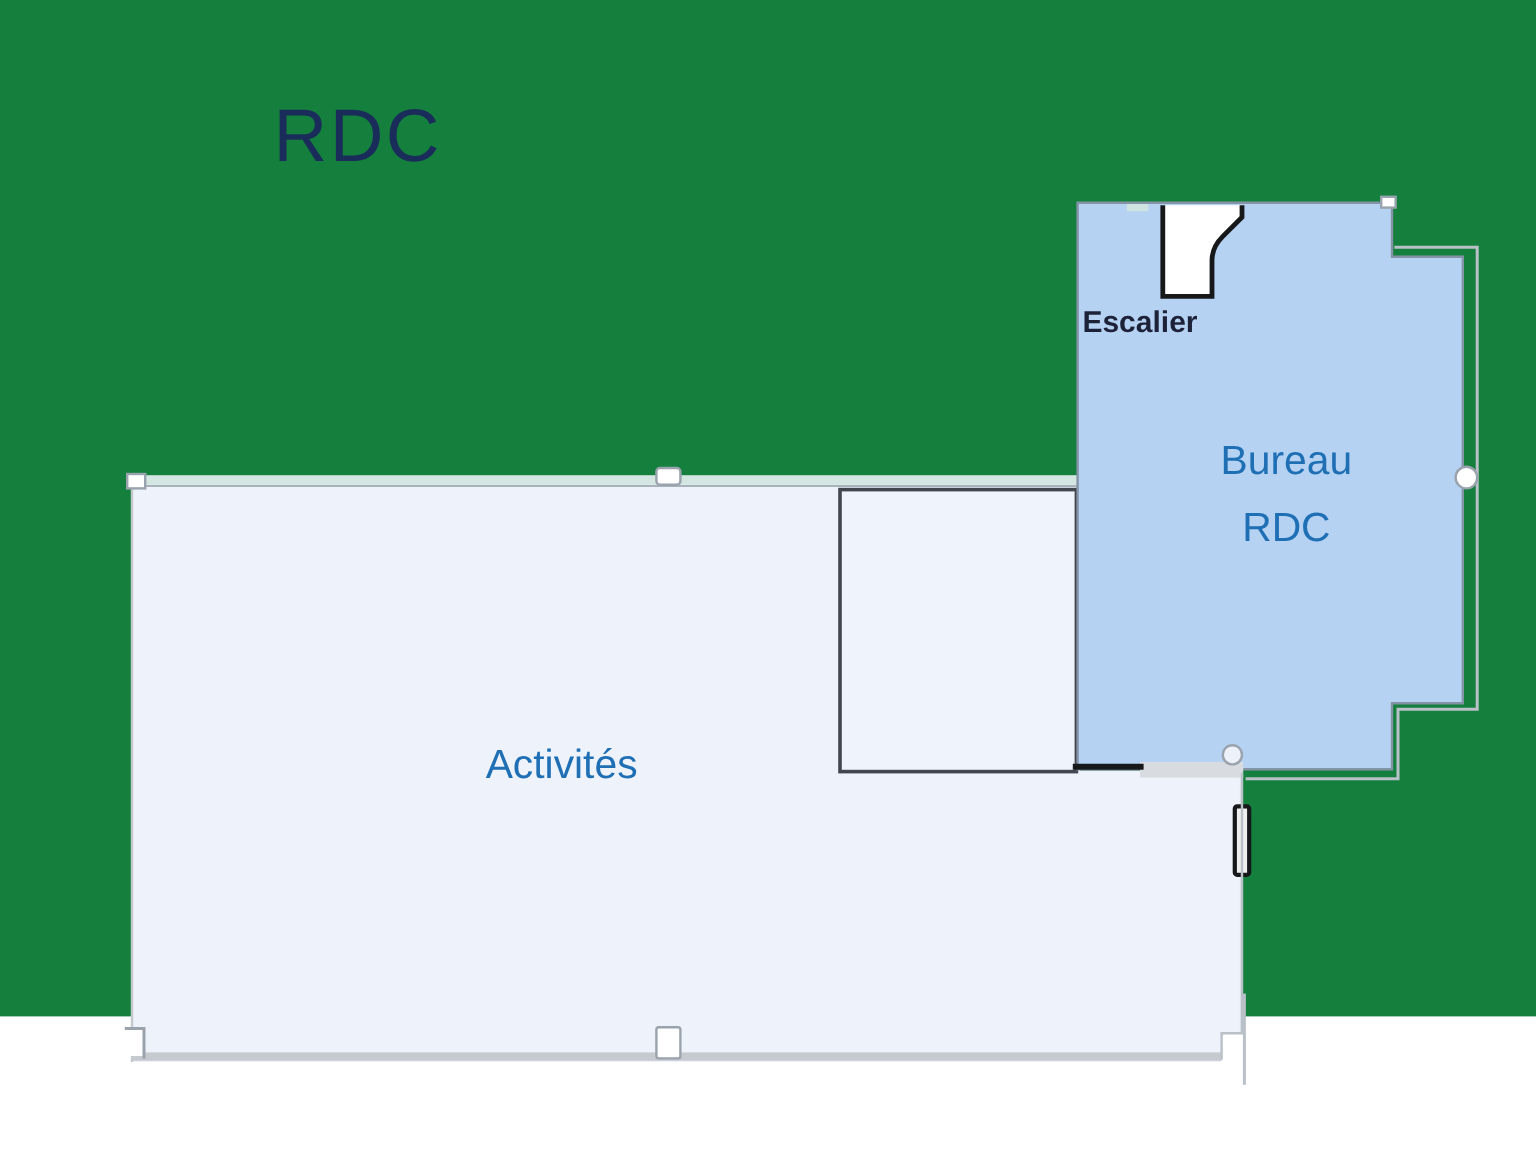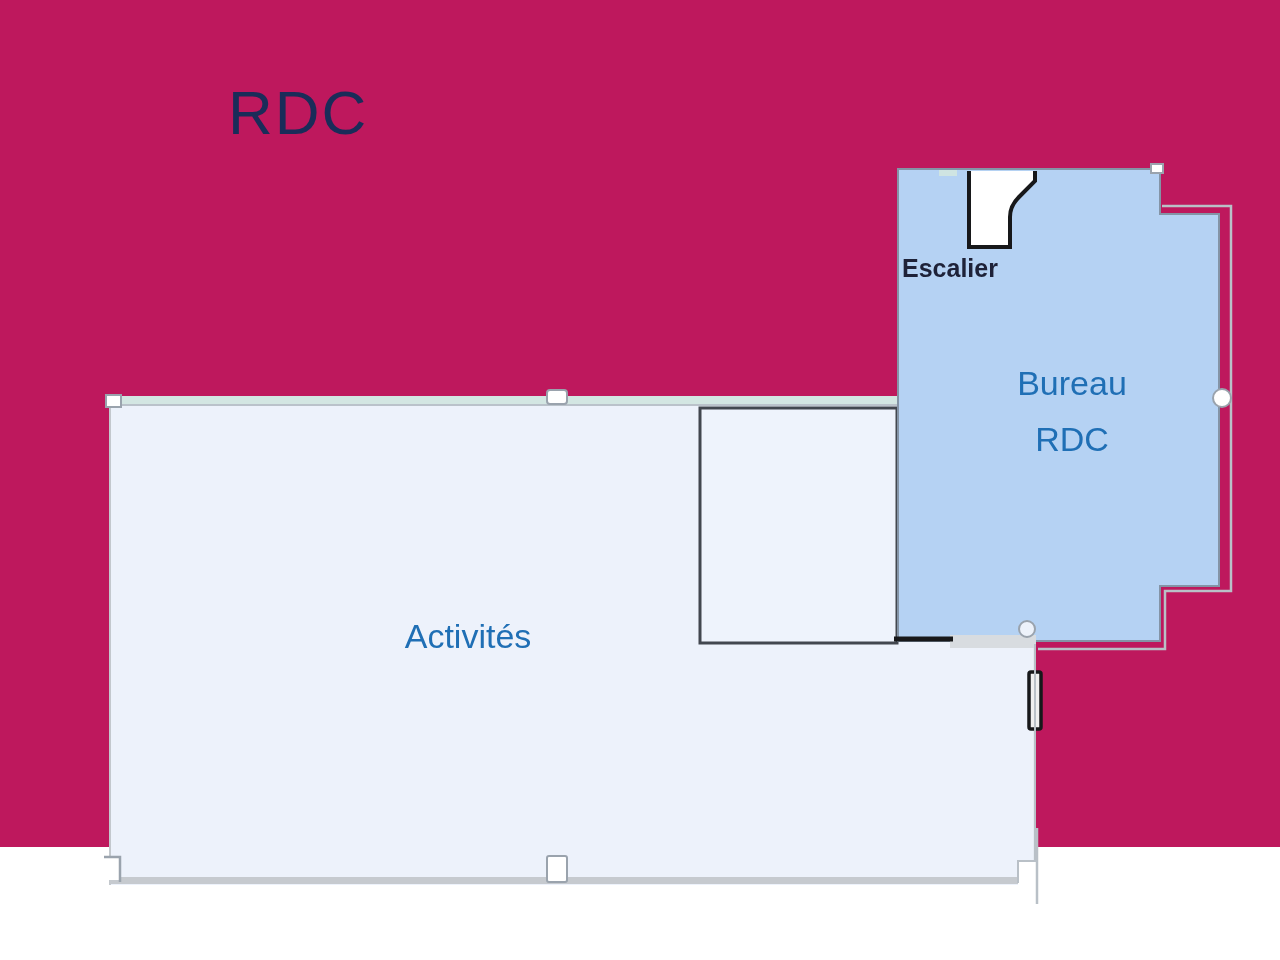--- a/index.html
+++ b/index.html
@@ -1,16 +1,16 @@
 <!DOCTYPE html>
 <html><head>
 <meta charset="utf-8">
 <style>
   html,body{margin:0;padding:0;background:#ffffff;width:1280px;height:960px;overflow:hidden;}
-  .canvas{position:relative;width:1280px;height:847px;background:#be185d;}
+  .canvas{position:relative;width:1280px;height:847px;background:#15803d;}
   svg{position:absolute;left:0;top:0;}
   text{font-family:"Liberation Sans", sans-serif;}
   .title-text{font-size:62px;font-weight:400;letter-spacing:2px;}
   .room-label{font-size:34px;font-weight:400;}
   .escalier-label{font-size:25px;font-weight:700;}
   .wall-thin{fill:none;}
   .notch{fill:#ffffff;stroke:#9aa3ad;stroke-width:2;}
   .tick{fill:#cfe4e2;}
 </style>
 </head>

